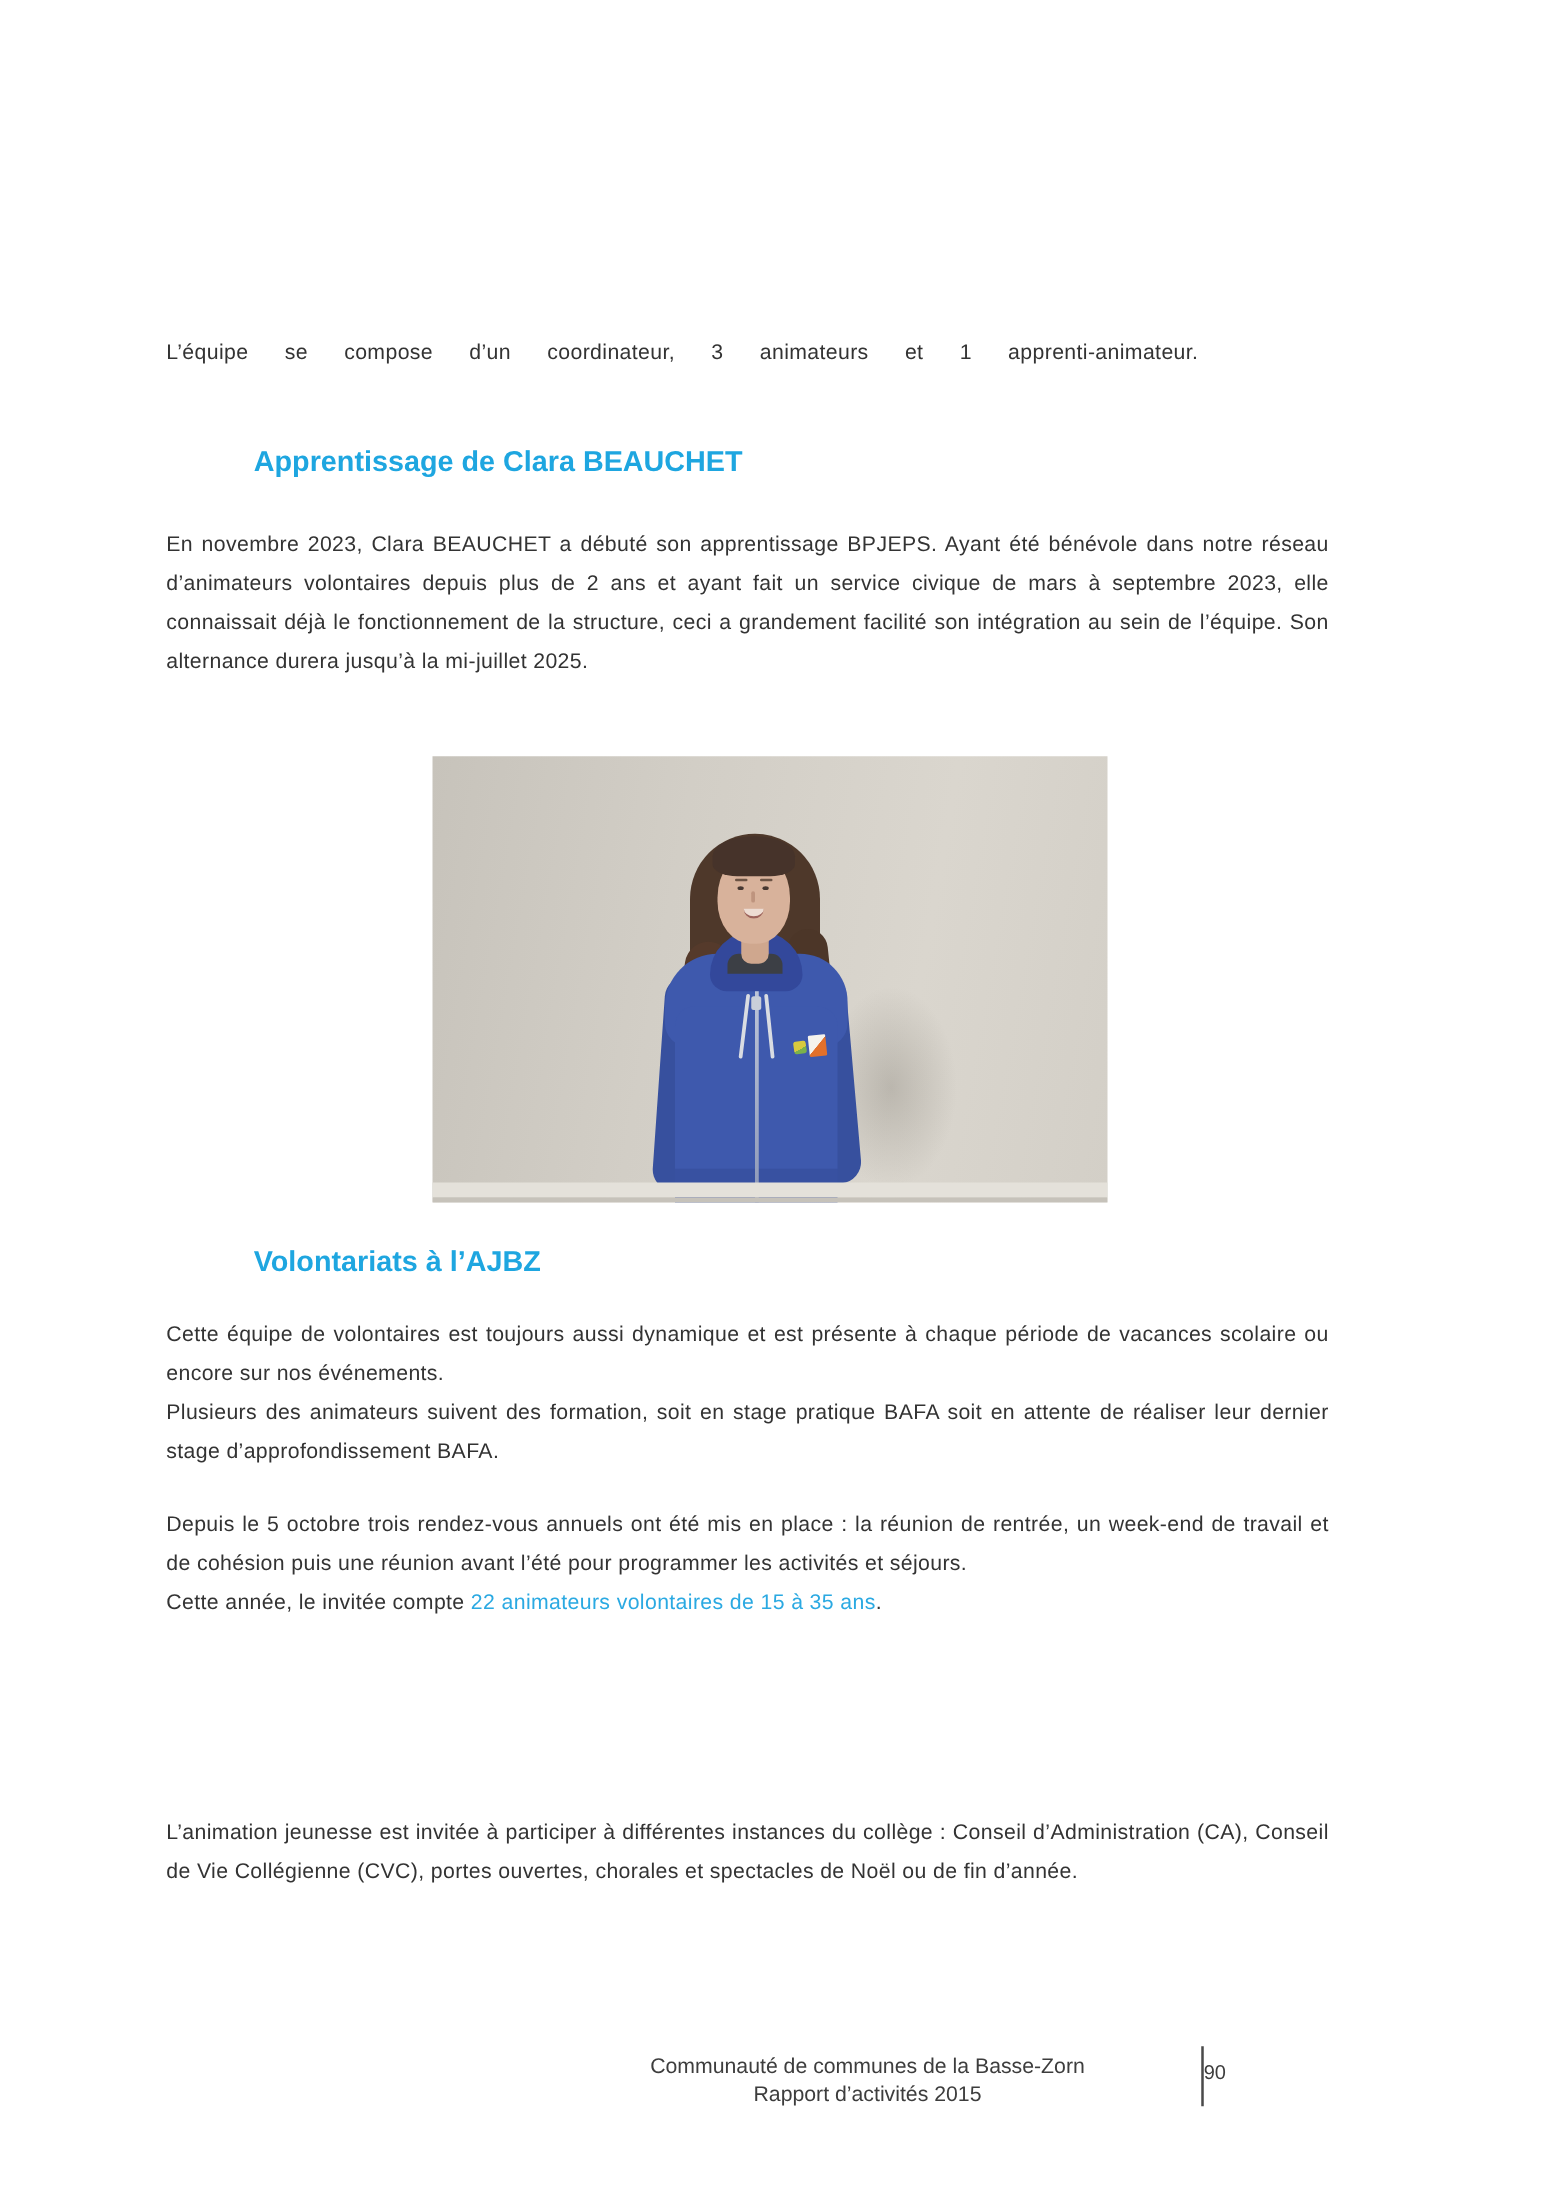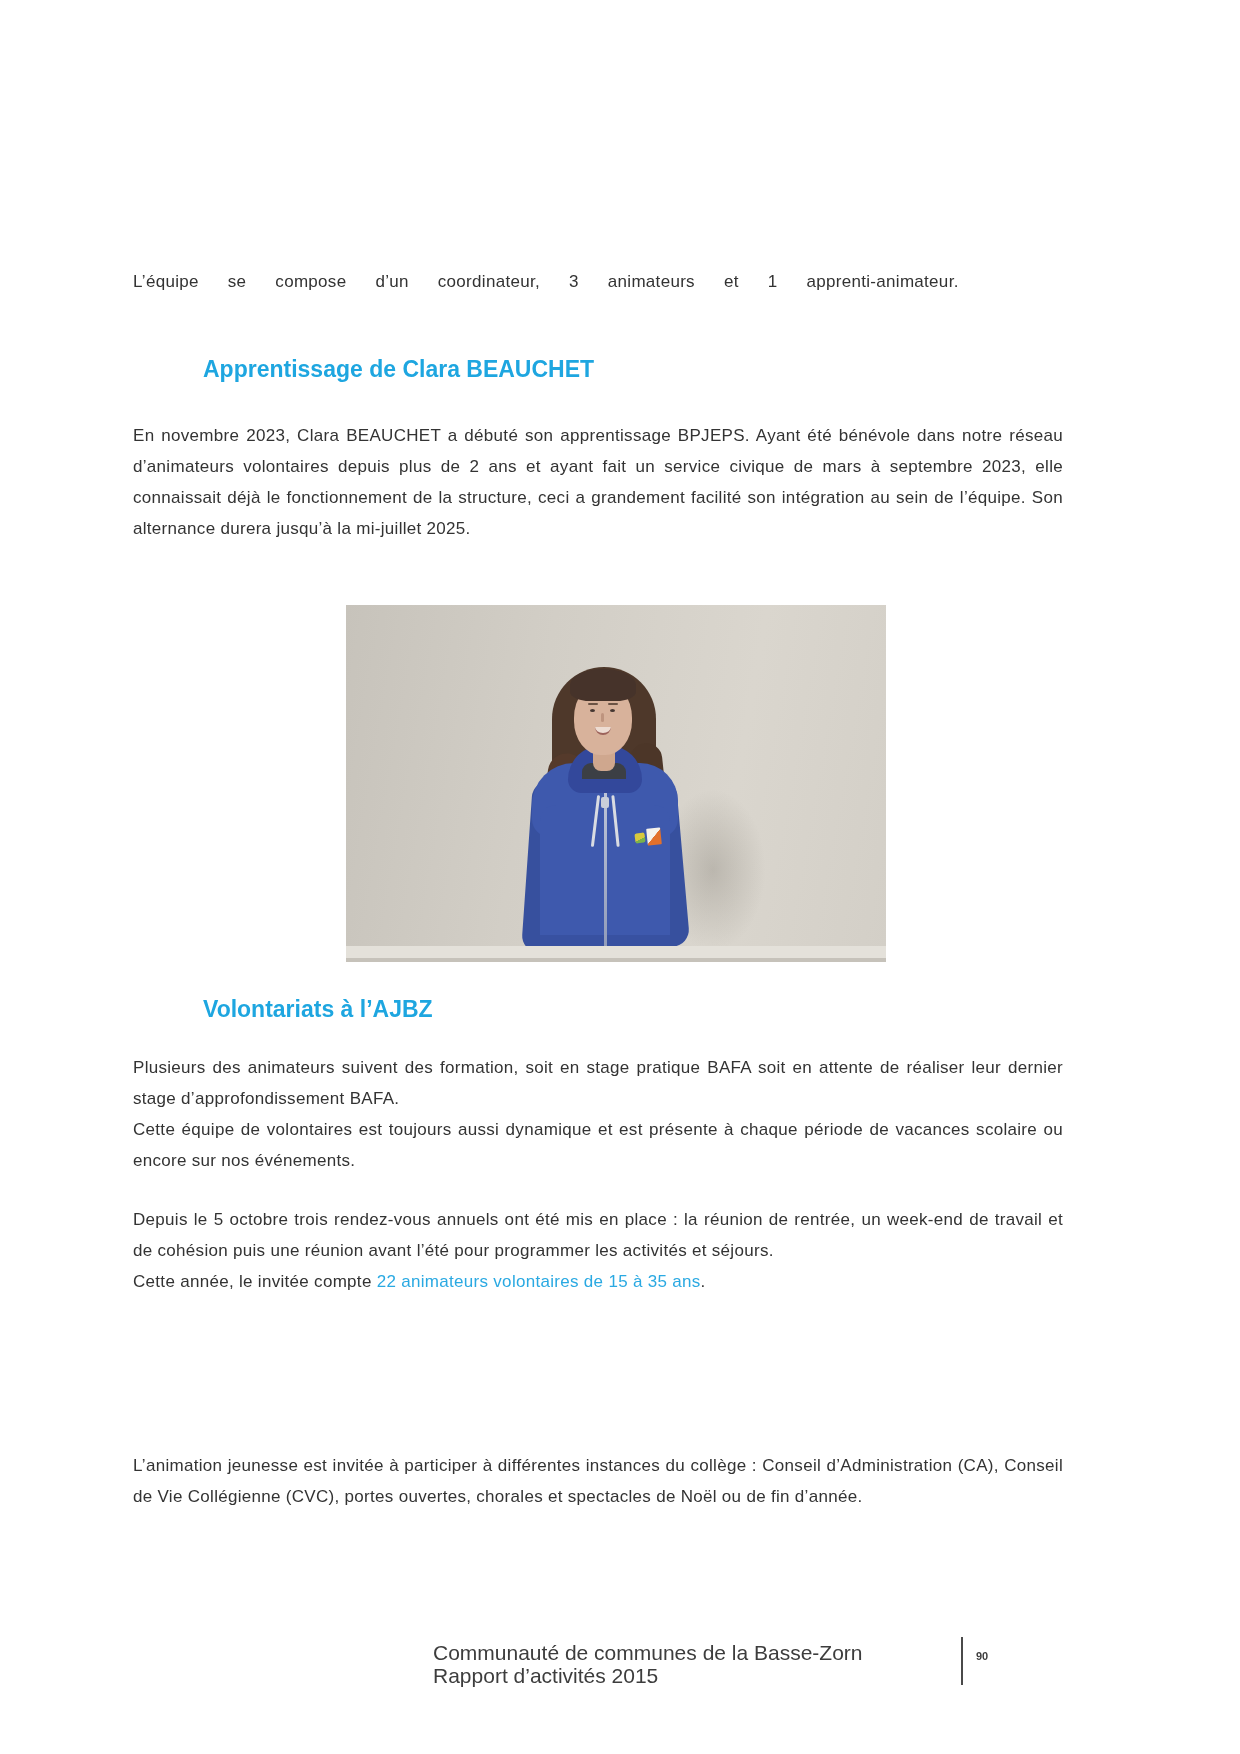--- a/index.html
+++ b/index.html
@@ -87,26 +87,26 @@
     border-radius:2px;transform:rotate(-6deg);}
   .ph-logo-flag{left:301px;top:223px;width:14px;height:17px;border-radius:1px;
     background:linear-gradient(135deg,#f5f2ec 49%,#e2702b 51%);transform:rotate(-6deg);}
   .ph-logo-mark{left:289px;top:228px;width:10px;height:10px;border-radius:2px;
     background:linear-gradient(160deg,#d8c93e 60%,#7bb24a 60%);transform:rotate(-8deg);}
   .ph-skirting{left:0;top:341px;width:540px;height:12px;background:#e4e1da;}
   .ph-floor{left:0;top:353px;width:540px;height:4px;background:#c6c2ba;}
   
   .footer-text{
     position:absolute;left:433px;top:1641px;width:522px;
-    font-size:21px;line-height:23px;text-align:left;
+    font-size:17px;line-height:23px;text-align:center;
     color:var(--footer-text);
   }
   .footer-divider{position:absolute;left:961px;top:1637px;width:2px;height:48px;background:#4a4a4a;}
   .footer-page{position:absolute;left:963px;top:1650px;width:38px;
-    font-size:11px;text-align:center;color:var(--footer-text);font-weight:bold;}
+    font-size:16px;text-align:left;color:var(--footer-text);}
 </style>
 </head>
 <body>
 
 <div class="page">
 
 
   <div class="para wide" style="top:266px">L’équipe se compose d’un coordinateur, 3 animateurs et 1 apprenti-animateur.</div>
 
   <div class="subhead" style="top:356px">Apprentissage de Clara BEAUCHET</div>
@@ -140,22 +140,22 @@
     <div class="ph-string-r"></div>
     <div class="ph-logo-mark"></div>
     <div class="ph-logo-flag"></div>
     <div class="ph-skirting"></div>
     <div class="ph-floor"></div>
   </div>
 
   <div class="subhead" style="top:996px">Volontariats à l’AJBZ</div>
 
   <div class="para" style="top:1052px">
+    <div class="pline">Cette équipe de volontaires est toujours aussi dynamique et est présente à chaque période de vacances scolaire ou encore sur nos événements.</div>
     <div class="pline">Plusieurs des animateurs suivent des formation, soit en stage pratique BAFA soit en attente de réaliser leur dernier stage d’approfondissement BAFA.</div>
-    <div class="pline">Cette équipe de volontaires est toujours aussi dynamique et est présente à chaque période de vacances scolaire ou encore sur nos événements.</div>
   </div>
 
   <div class="para" style="top:1204px">
     <div class="pline">Depuis le 5 octobre trois rendez-vous annuels ont été mis en place : la réunion de rentrée, un week-end de travail et de cohésion puis une réunion avant l’été pour programmer les activités et séjours.</div>
     <div class="pline">
       <span>Cette année, le invitée compte </span><span class="blue">22 animateurs volontaires de 15 à 35 ans</span><span>.</span>
     </div>
   </div>
 
 

